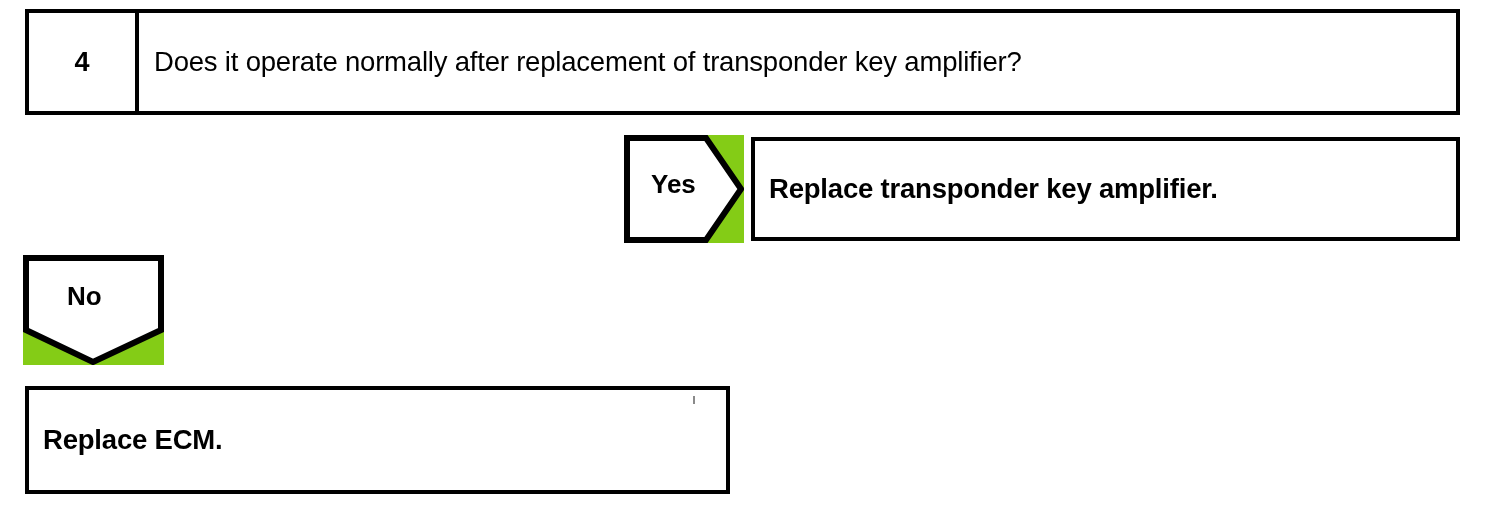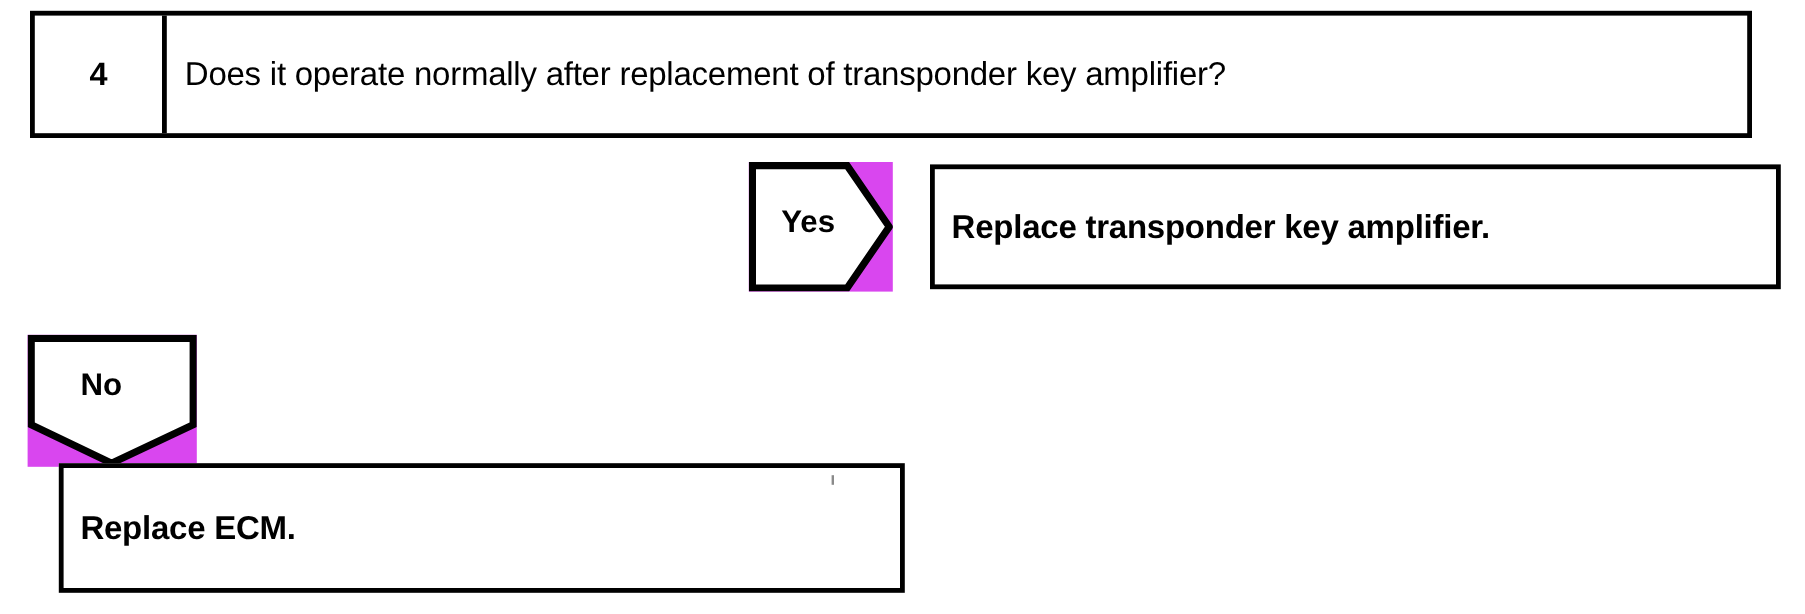--- a/index.html
+++ b/index.html
@@ -63,21 +63,21 @@
     font-weight: normal;
     line-height: 1.1;
     letter-spacing: -0.2px;
     white-space: nowrap;
   }
 
   
   .branch-tag {
     position: absolute;
     box-sizing: border-box;
-    background: #d946ef;
+    background: #84cc16;
   }
   .branch-tag .tag-shape {
     position: absolute;
     left: 0;
     top: 0;
     width: 100%;
     height: 100%;
   }
   .branch-tag .tag-label {
     position: absolute;
@@ -98,36 +98,34 @@
     left: 27px;
     top: 36px;
   }
 
   
   #branch-no {
     left: 23px;
     top: 255px;
     width: 141px;
     height: 110px;
-    margin-top: 24px;
   }
   #branch-no .tag-label {
     left: 44px;
     top: 28px;
   }
 
   
   .result-box {
     position: absolute;
     box-sizing: border-box;
     border: 4px solid #000000;
     background: #ffffff;
     display: flex;
     align-items: center;
-    margin-left: 24px;
   }
   .result-text {
     font-size: 27.5px;
     font-weight: bold;
     line-height: 1.1;
     letter-spacing: -0.2px;
     white-space: nowrap;
     padding-left: 14px;
   }
 

